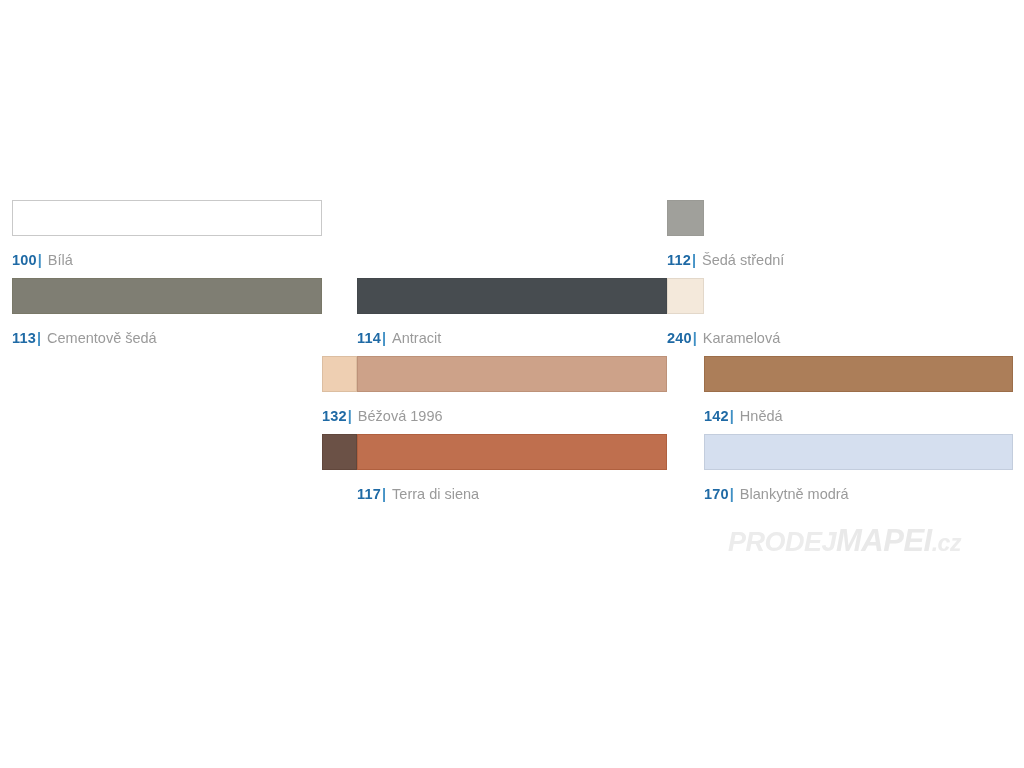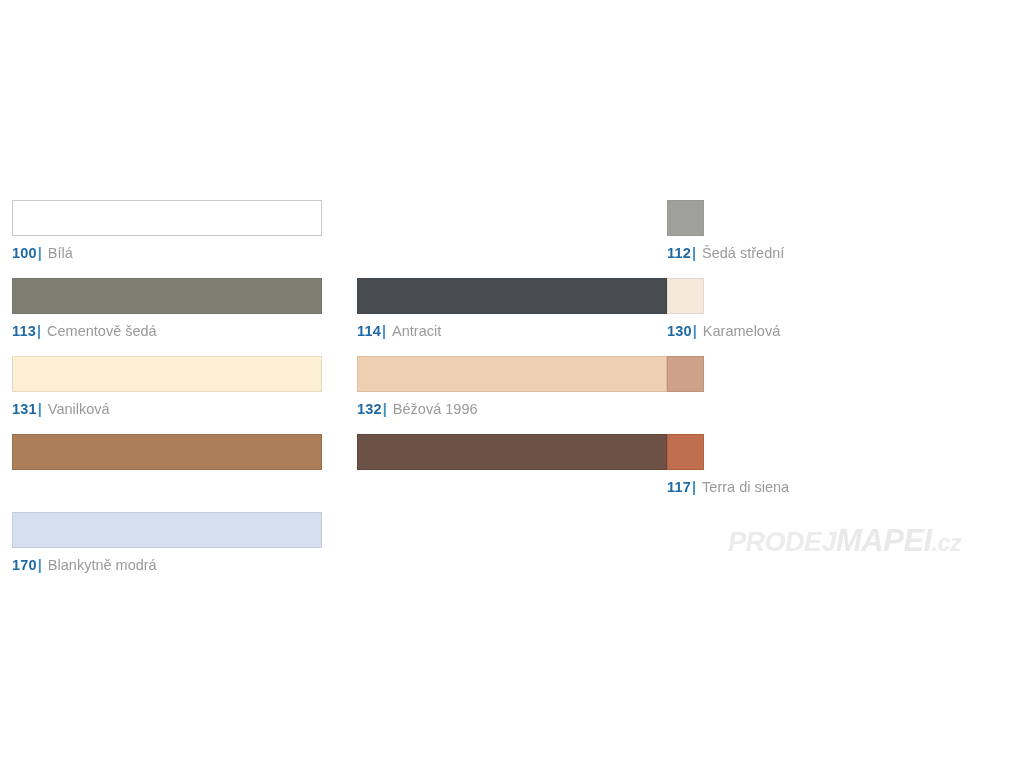--- a/index.html
+++ b/index.html
@@ -32,21 +32,21 @@
   .swatch-cell.spacer { }
 
   .swatch-chip {
     width: 100%;
     height: 36px;
     box-sizing: border-box;
     border: 1px solid #c9c9c9;
   }
 
   .swatch-caption {
-    margin-top: 9px;
+    margin-top: 16px;
     font-size: 14.5px;
     line-height: 17px;
     white-space: nowrap;
   }
   .swatch-code {
     color: #1f6aa5;
     font-weight: bold;
     letter-spacing: .2px;
   }
   .swatch-sep {
@@ -101,38 +101,35 @@
       <div class="swatch-chip" style="background: rgb(127, 126, 115); border-color: rgb(121, 120, 104);"></div>
       <div class="swatch-caption"><span class="swatch-code">113</span><span class="swatch-sep">|</span><span class="swatch-name">Cementově šedá</span></div>
     </div>
     <div class="swatch-cell spacer"></div>
     <div class="swatch-cell">
       <div class="swatch-chip" style="background: rgb(71, 76, 80); border-color: rgb(67, 72, 76);"></div>
       <div class="swatch-caption"><span class="swatch-code">114</span><span class="swatch-sep">|</span><span class="swatch-name">Antracit</span></div>
     </div>
     <div class="swatch-cell">
       <div class="swatch-chip" style="background: rgb(244, 233, 219); border-color: rgb(227, 216, 202);"></div>
-      <div class="swatch-caption"><span class="swatch-code">130</span><span class="swatch-sep">|</span><span class="swatch-name">Karamelová</span></div>
+      <div class="swatch-caption"><span class="swatch-code">240</span><span class="swatch-sep">|</span><span class="swatch-name">Karamelová</span></div>
     </div>
     <div class="swatch-cell spacer"></div>
-    <div class="swatch-cell">
-      <div class="swatch-chip" style="background: rgb(252, 239, 210); border-color: rgb(234, 217, 189);"></div>
-      <div class="swatch-caption"><span class="swatch-code">131</span><span class="swatch-sep">|</span><span class="swatch-name">Vanilková</span></div>
-    </div>
     <div class="swatch-cell spacer"></div>
     <div class="swatch-cell">
       <div class="swatch-chip" style="background: rgb(238, 207, 178); border-color: rgb(220, 190, 161);"></div>
       <div class="swatch-caption"><span class="swatch-code">132</span><span class="swatch-sep">|</span><span class="swatch-name">Béžová 1996</span></div>
     </div>
     <div class="swatch-cell">
       <div class="swatch-chip" style="background: rgb(205, 162, 137); border-color: rgb(189, 146, 121);"></div>
     </div>
     <div class="swatch-cell spacer"></div>
     <div class="swatch-cell">
       <div class="swatch-chip" style="background: rgb(172, 126, 89); border-color: rgb(156, 110, 73);"></div>
+      <div class="swatch-caption"><span class="swatch-code">142</span><span class="swatch-sep">|</span><span class="swatch-name">Hnědá</span></div>
     </div>
     <div class="swatch-cell spacer"></div>
     <div class="swatch-cell">
       <div class="swatch-chip" style="background: rgb(107, 81, 70); border-color: rgb(97, 71, 60);"></div>
     </div>
     <div class="swatch-cell">
       <div class="swatch-chip" style="background: rgb(191, 111, 78); border-color: rgb(176, 96, 63);"></div>
       <div class="swatch-caption"><span class="swatch-code">117</span><span class="swatch-sep">|</span><span class="swatch-name">Terra di siena</span></div>
     </div>
     <div class="swatch-cell spacer"></div>

